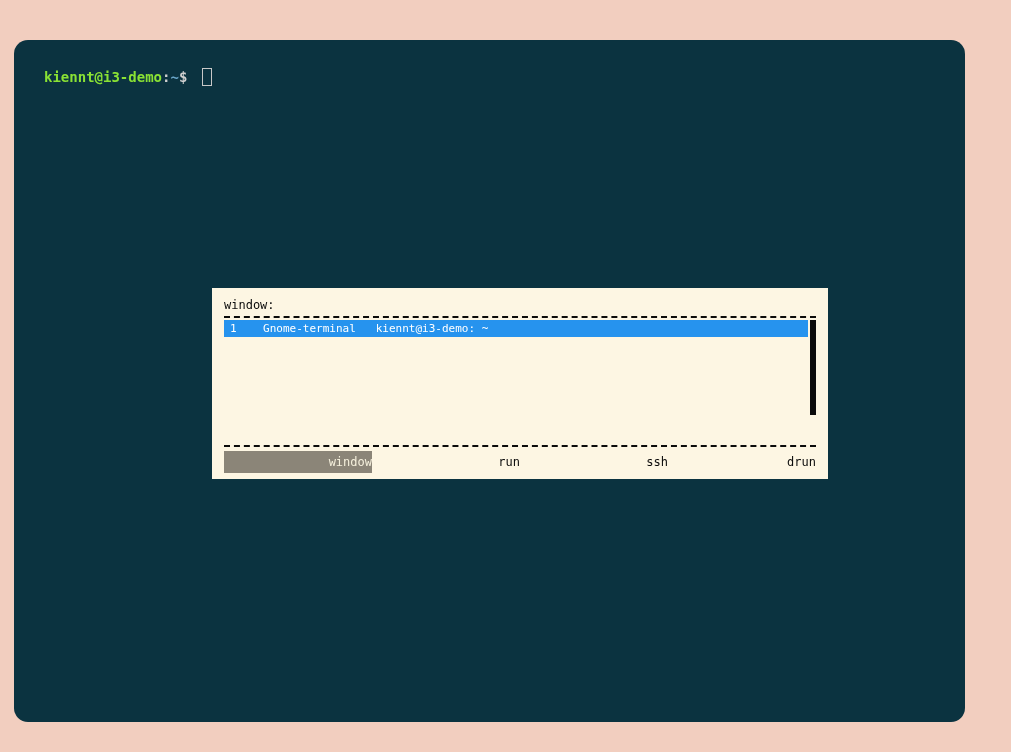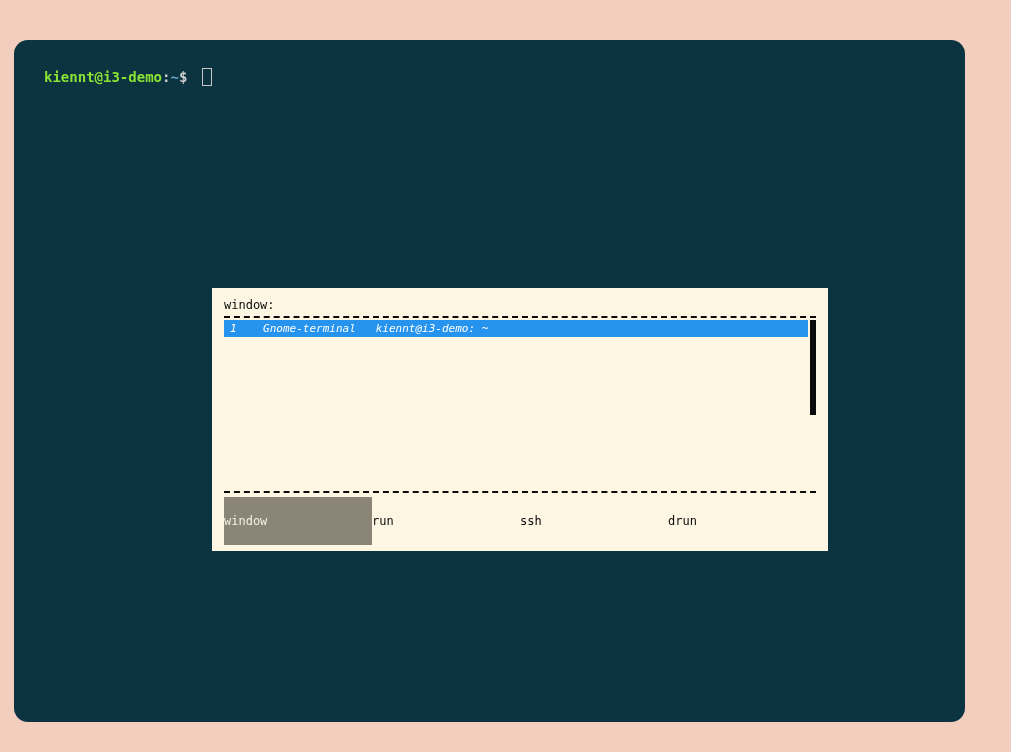--- a/index.html
+++ b/index.html
@@ -35,21 +35,21 @@
     width: 10px;
     height: 18px;
     border: 1.5px solid #c8c8c8;
     margin-left: 6px;
   }
   .rofi-popup {
     position: absolute;
     left: 198px;
     top: 248px;
     width: 616px;
-    height: 263px;
+    height: 191px;
     background: #fdf6e3;
     color: #1a1a1a;
     font-size: 12px;
     display: flex;
     flex-direction: column;
     padding: 8px 12px 6px 12px;
   }
   .rofi-input-row {
     display: flex;
     align-items: center;
@@ -73,21 +73,20 @@
     margin: 4px 0 2px 0;
   }
   .rofi-list {
     position: relative;
     flex: 1;
     display: flex;
   }
   .rofi-items {
     flex: 1;
     overflow: hidden;
-    font-style: italic;
   }
   .rofi-item {
     font-size: 11px;
     padding: 2px 6px;
     white-space: pre;
   }
   .rofi-item.selected {
     background: #2693ee;
     color: #ffffff;
   }
@@ -103,22 +102,22 @@
     height: 95px;
     background: #0b0b0b;
   }
   .rofi-modes {
     display: flex;
     font-size: 12px;
     margin-top: 2px;
   }
   .rofi-mode {
     flex: 1;
-    text-align: left;
-    padding: 17px 0;
+    text-align: right;
+    padding: 4px 0;
     color: #0b0b0b;
   }
   .rofi-mode.active {
     background: #8b8578;
     color: #f5f0dc;
   }
 </style>
 </head>
 <body>
 

